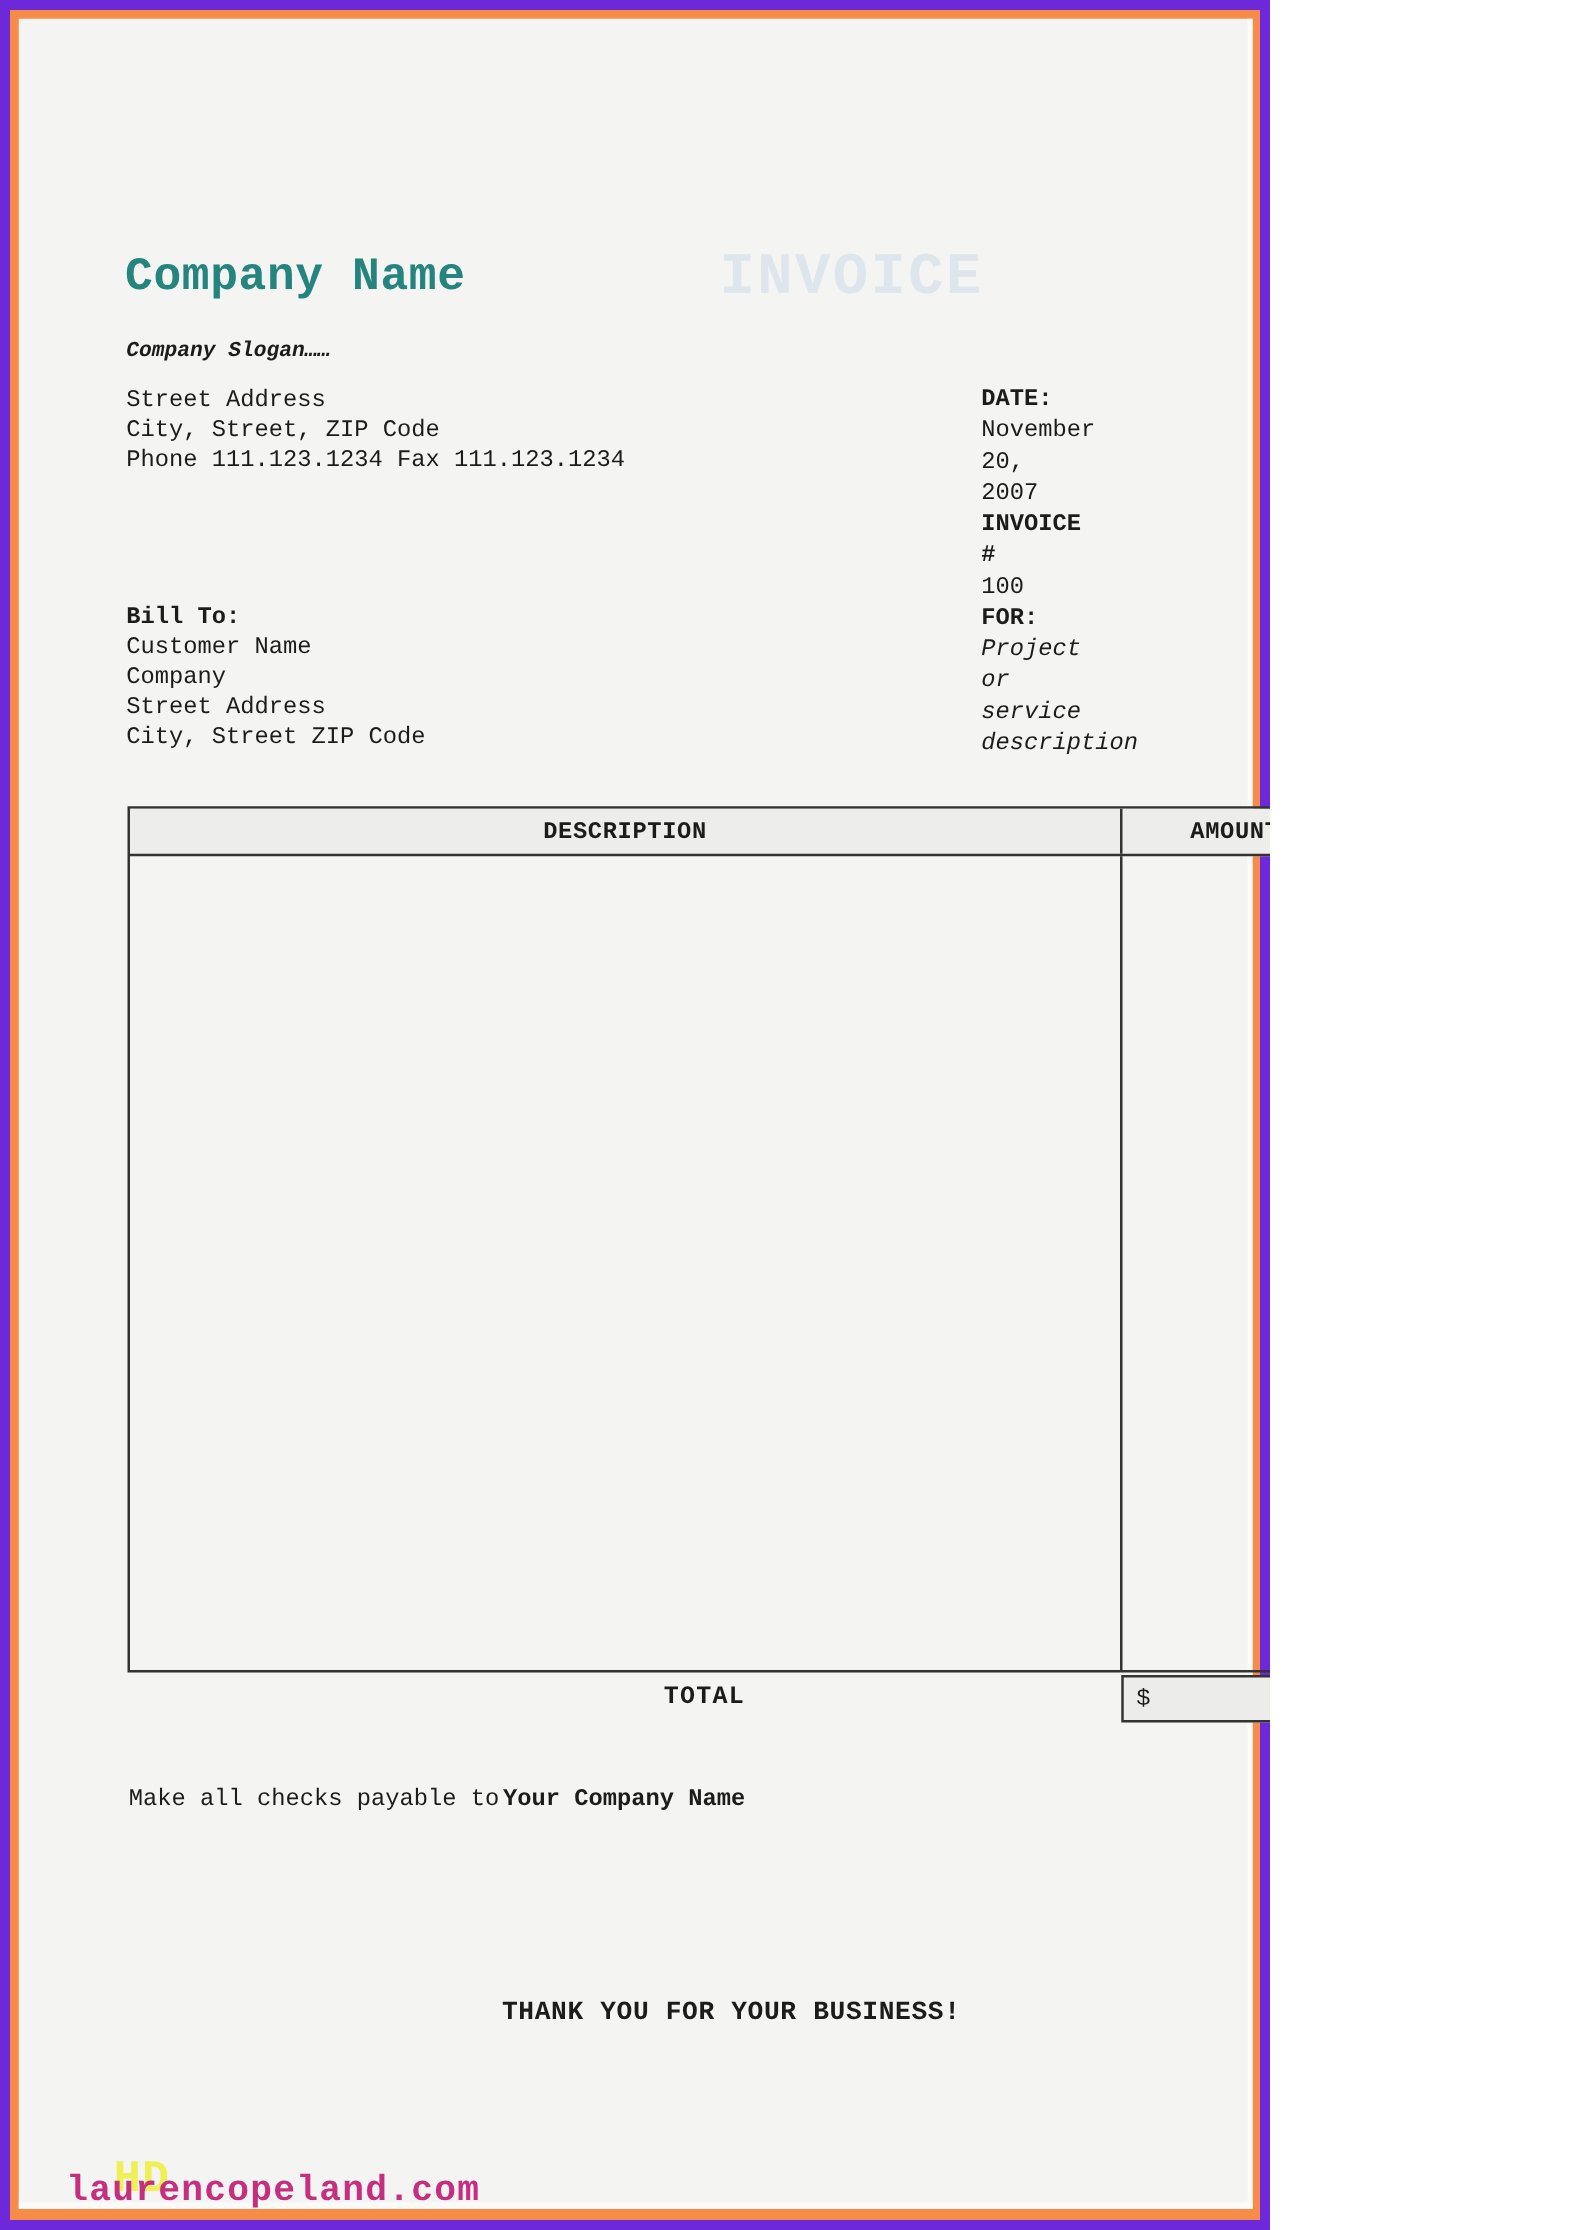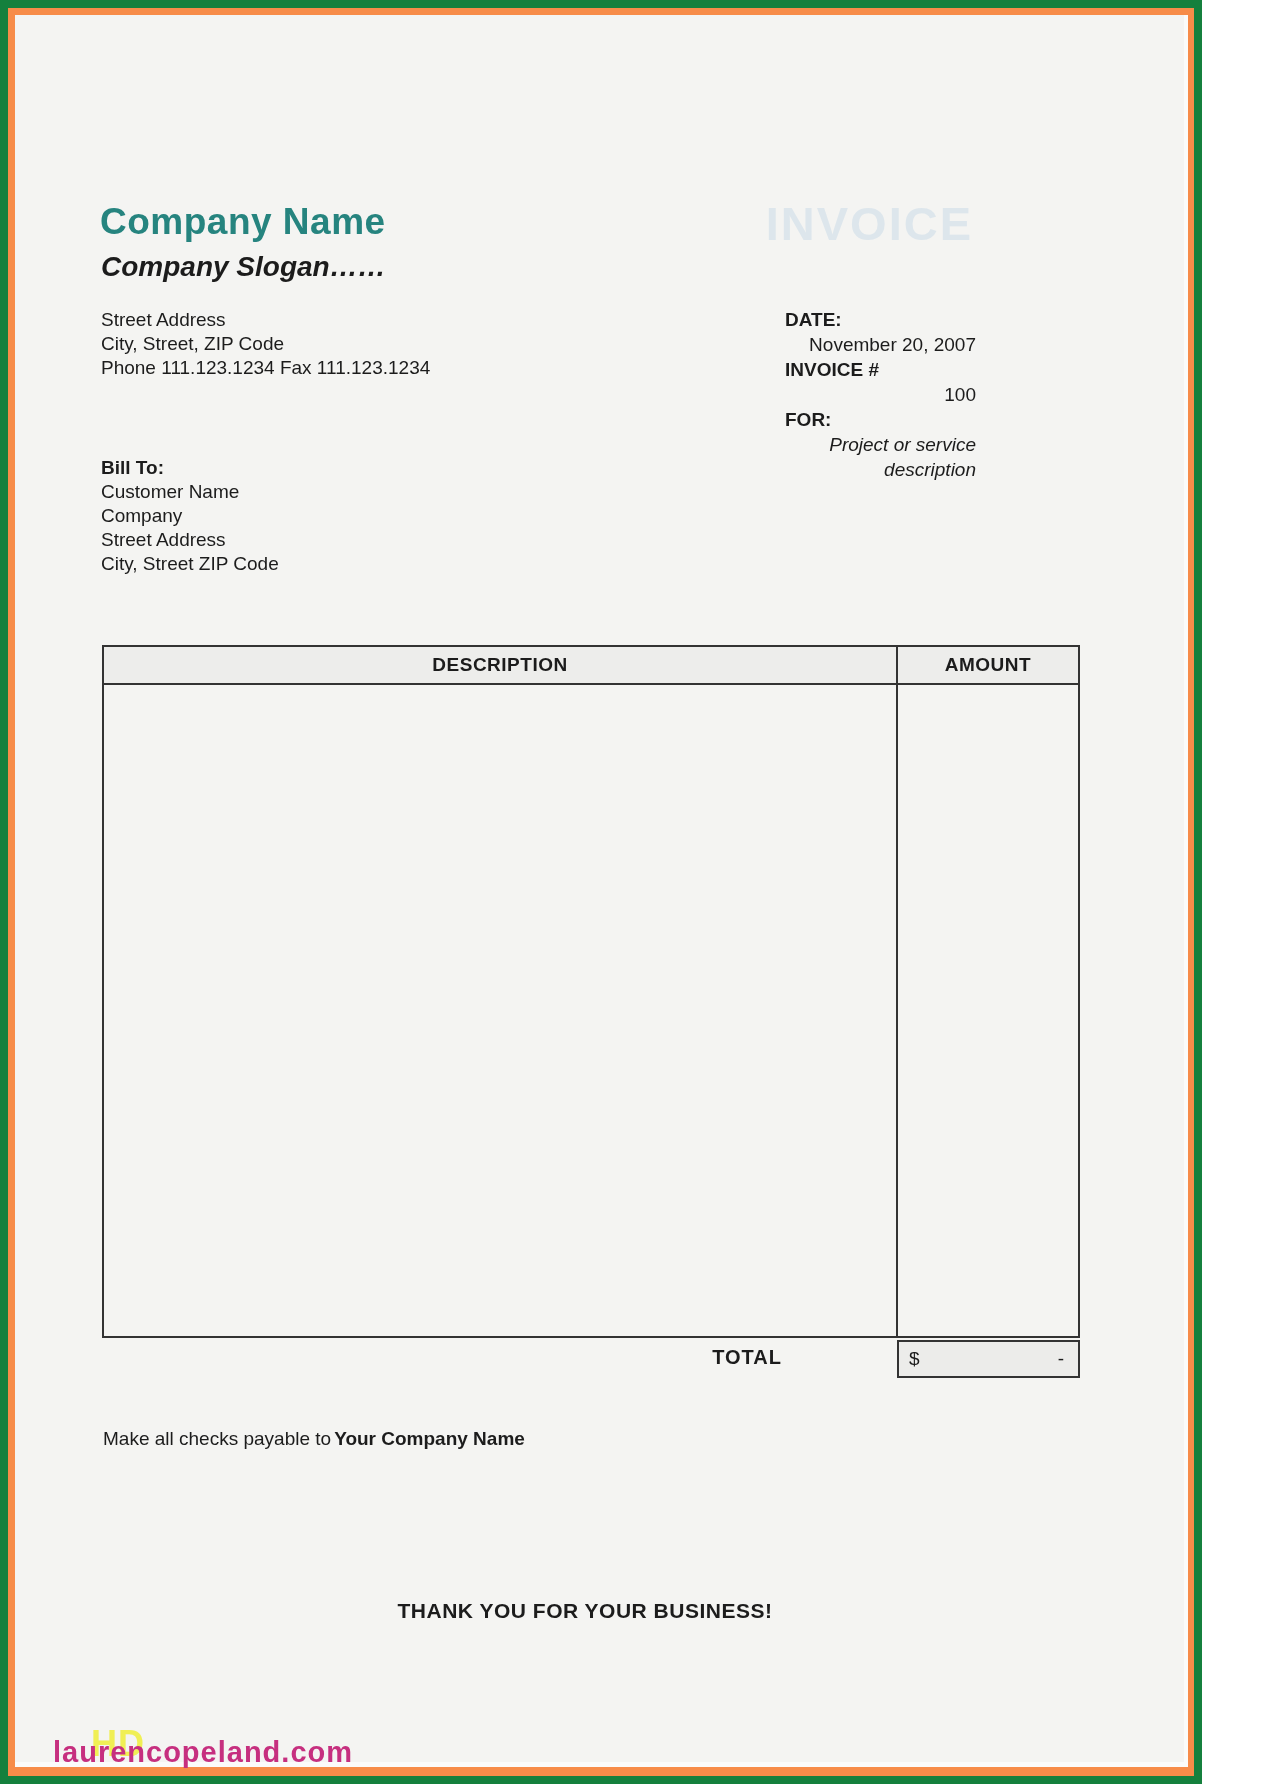--- a/index.html
+++ b/index.html
@@ -1,22 +1,22 @@
 <!DOCTYPE html>
 <html><head>
 <meta charset="utf-8">
 <style>
   html, body { margin: 0; padding: 0; background: #ffffff; }
   * { box-sizing: border-box; }
   .page {
     position: relative;
-    width: 1202px;
+    width: 1016px;
     height: 1784px;
-    background: #15803d; 
-    font-family: Liberation Sans, sans-serif;
+    background: #6d28d9; 
+    font-family: Liberation Mono, monospace;
     color: #1c1c1c;
     overflow: hidden;
   }
   .frame-inner {
     position: absolute;
     inset: 8px;
     background: #f78c49; 
   }
   .content {
     position: absolute;
@@ -30,39 +30,39 @@
     position: absolute; left: 85px; top: 186px;
     font-size: 37px; font-weight: bold; color: #26847f;
     margin: 0; letter-spacing: 0.5px;
   }
   .invoice-watermark {
     position: absolute; top: 181px; right: 211px;
     font-size: 47px; font-weight: bold; color: #dde6ec;
     letter-spacing: 2px;
   }
   .slogan {
-    position: absolute; left: 86px; top: 236px;
-    font-size: 28px; font-weight: bold; font-style: italic;
+    position: absolute; left: 86px; top: 257px;
+    font-size: 17px; font-weight: bold; font-style: italic;
   }
   .addr-block {
     position: absolute; left: 86px; top: 293px;
     font-size: 19px; line-height: 24px;
   }
   
   .info-block {
     position: absolute; left: 770px; right: 208px; top: 292px;
     font-size: 19px; line-height: 25px;
   }
   .info-row { display: flex; justify-content: space-between; flex-direction: column; }
   .info-label { font-weight: bold; }
   .info-value { text-align: right; }
   .italic { font-style: italic; }
   
   .billto-block {
-    position: absolute; left: 86px; top: 441px;
+    position: absolute; left: 86px; top: 466px;
     font-size: 19px; line-height: 24px;
   }
   .billto-label { font-weight: bold; }
   
   .invoice-table {
     position: absolute; left: 87px; top: 630px;
     width: 978px; height: 693px;
     border: 2px solid #333333;
     display: flex; flex-direction: column;
   }

